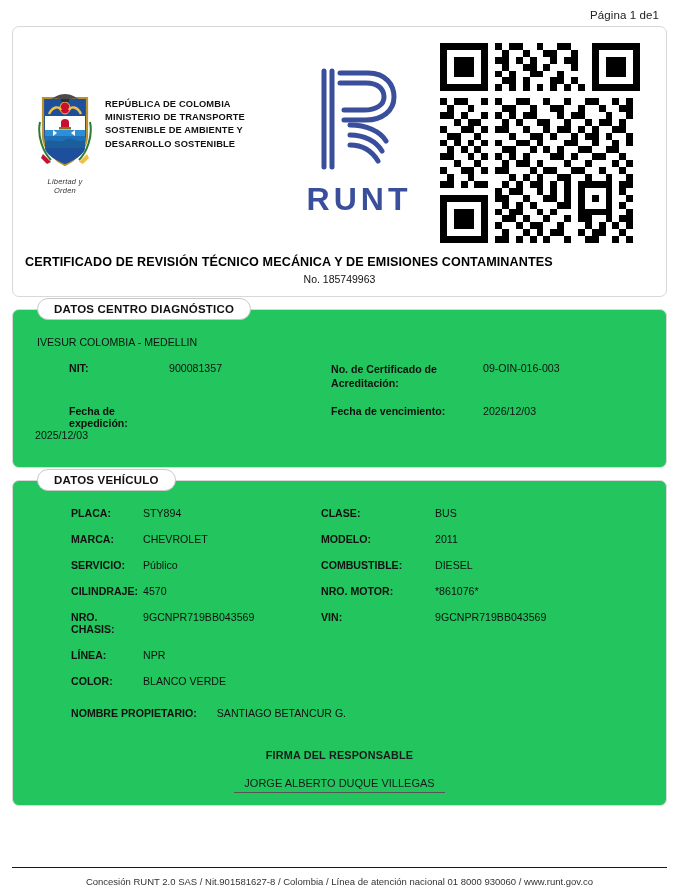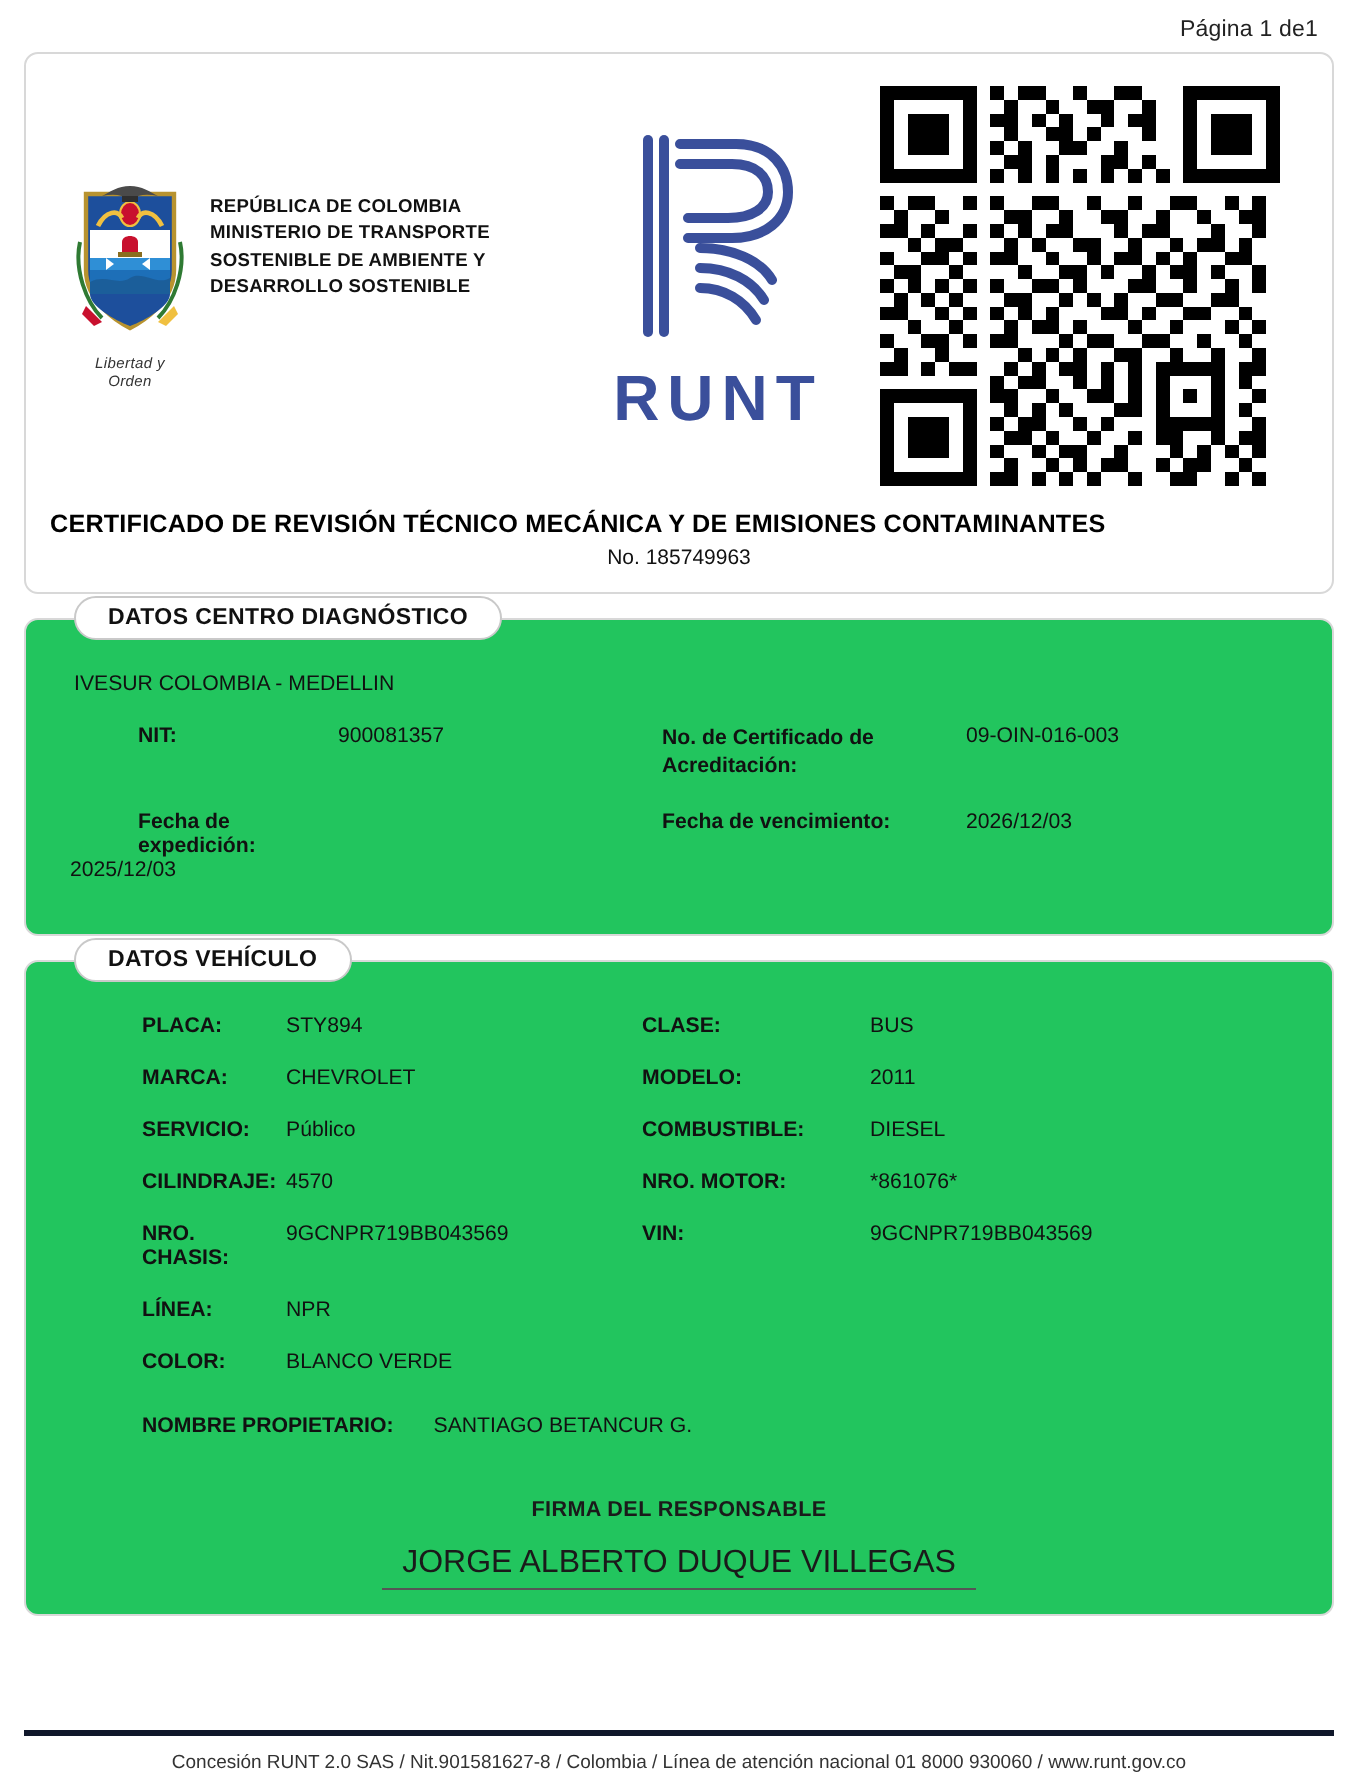--- a/index.html
+++ b/index.html
@@ -189,31 +189,31 @@
     font-weight: bold;
     margin-top: 30px;
     letter-spacing: .2px;
   }
   .firma-name-wrap {
     text-align: center;
     margin-top: 12px;
   }
   .firma-name {
     display: inline-block;
-    font-size: 16px;
+    font-size: 11px;
     border-bottom: 1px solid #555;
     padding: 0 10px 3px 10px;
   }
 
   .footer {
     position: absolute;
     left: 12px;
     right: 12px;
     bottom: 8px;
-    border-top: 3px solid #0f172a;
+    border-top: 1px solid #0f172a;
     padding-top: 8px;
     text-align: center;
     font-size: 9.5px;
     color: #333;
   }
 </style>
 </head>
 <body>
 
 <div class="page">

